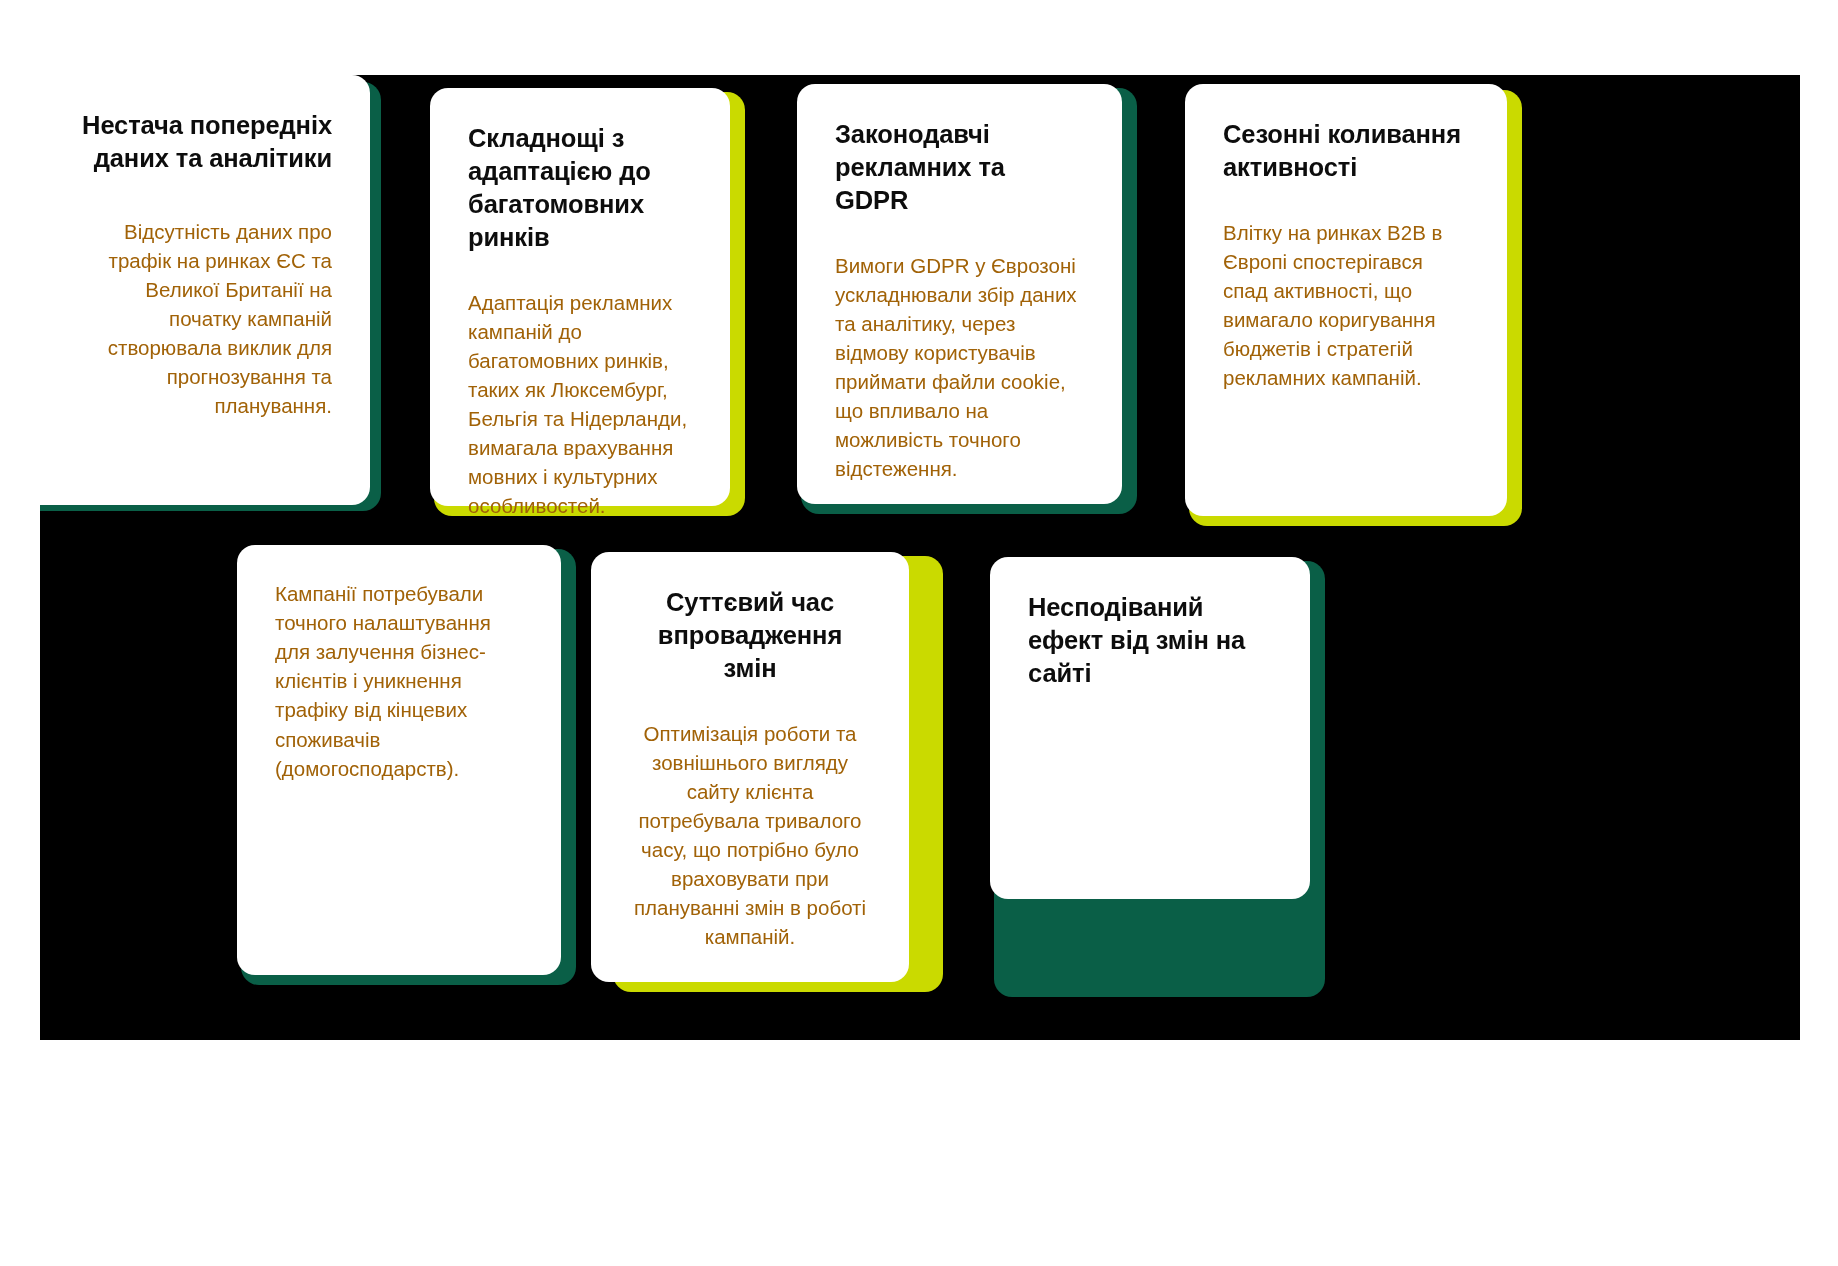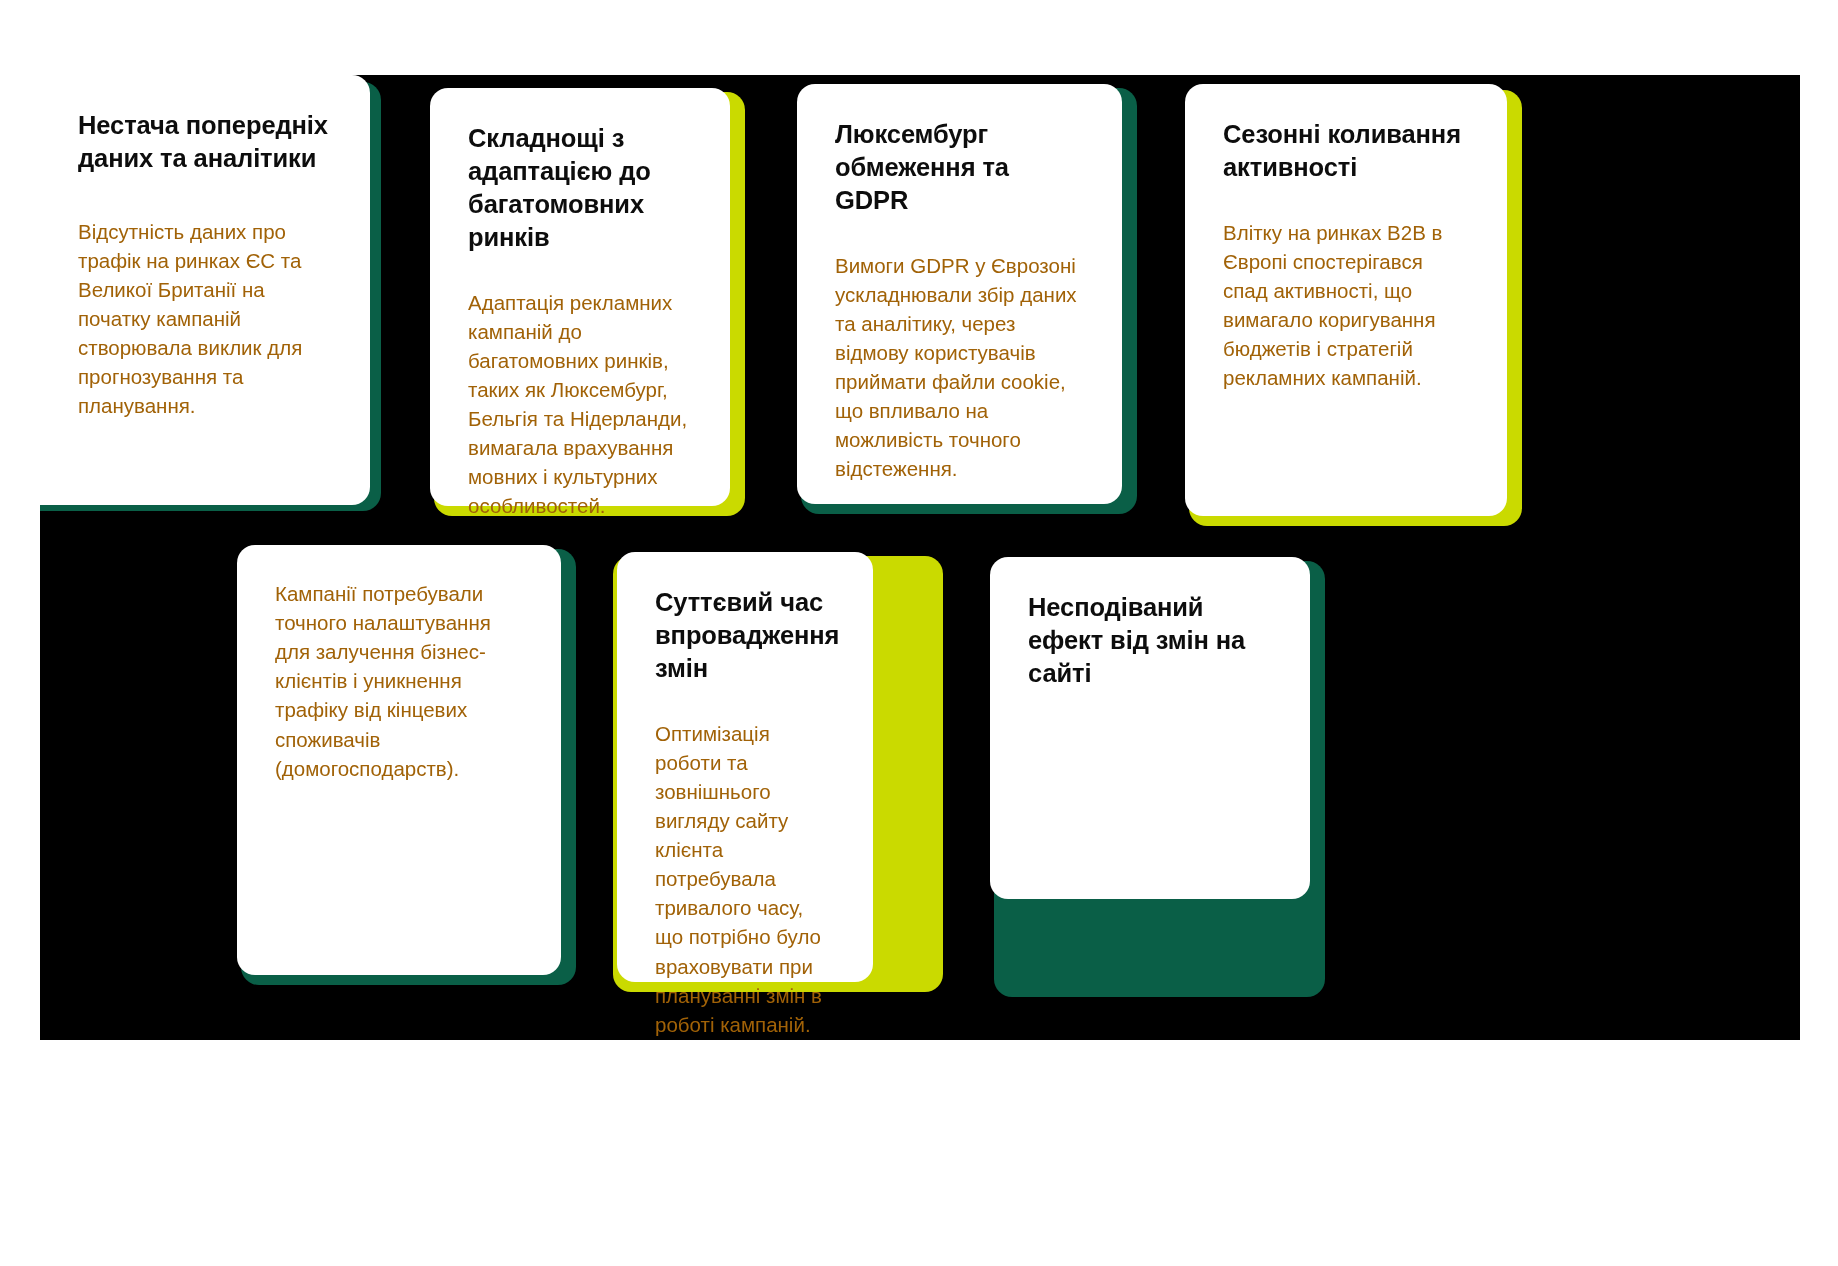--- a/index.html
+++ b/index.html
@@ -54,30 +54,30 @@
     font-size: 20.5px;
     font-weight: 400;
     line-height: 1.42;
     color: #a16207;
     margin: 0;
     white-space: pre-line;
   }
 
   
   
-  #card-1 { left: 40px;  top: 75px;  width: 330px; height: 430px; border-radius: 0 18px 18px 0; }
+  #card-1 { left: 40px;  top: 75px;  width: 330px; height: 430px; border-radius: 0 18px 18px 0; text-align: right; }
   #card-1 .card-title { margin-bottom: 42px; }
 
   #card-2 { left: 430px; top: 88px;  width: 300px; height: 418px; }
   #card-3 { left: 797px; top: 84px;  width: 325px; height: 420px; }
   #card-4 { left: 1185px;top: 84px;  width: 322px; height: 432px; }
 
   
   #card-5 { left: 237px; top: 545px; width: 324px; height: 430px; }
-  #card-6 { left: 617px; top: 552px; width: 256px; height: 430px; }
+  #card-6 { left: 591px; top: 552px; width: 318px; height: 430px; text-align: center; }
   #card-7 { left: 990px; top: 557px; width: 320px; height: 342px; }
 
   
   .shadow {
     position: absolute;
     border-radius: 18px;
   }
   #sh-1 { left: 40px;  top: 82px;  width: 341px;  height: 429px;  background: #0a5f47; border-radius: 0 18px 18px 0; }
   #sh-2 { left: 434px; top: 92px;  width: 311px;  height: 424px;  background: #cada00; }
   #sh-3 { left: 801px; top: 88px;  width: 336px;  height: 426px;  background: #0a5f47; }
@@ -105,21 +105,21 @@
     <p class="card-title">Нестача попередніх даних та аналітики</p>
     <p class="card-body">Відсутність даних про трафік на ринках ЄС та Великої Британії на початку кампаній створювала виклик для прогнозування та планування.</p>
   </div>
 
   <div class="card" id="card-2">
     <p class="card-title">Складнощі з адаптацією до багатомовних ринків</p>
     <p class="card-body">Адаптація рекламних кампаній до багатомовних ринків, таких як Люксембург, Бельгія та Нідерланди, вимагала врахування мовних і культурних особливостей.</p>
   </div>
 
   <div class="card" id="card-3">
-    <p class="card-title">Люксембург обмеження та GDPR</p>
+    <p class="card-title">Законодавчі рекламних та GDPR</p>
     <p class="card-body">Вимоги GDPR у Єврозоні ускладнювали збір даних та аналітику, через відмову користувачів приймати файли cookie, що впливало на можливість точного відстеження.</p>
   </div>
 
   <div class="card" id="card-4">
     <p class="card-title">Сезонні коливання активності</p>
     <p class="card-body">Влітку на ринках B2B в Європі спостерігався спад активності, що вимагало коригування бюджетів і стратегій рекламних кампаній.</p>
   </div>
 
   <div class="card" id="card-5">
     <p class="card-body">Кампанії потребували точного налаштування для залучення бізнес-клієнтів і уникнення трафіку від кінцевих споживачів (домогосподарств).</p>

